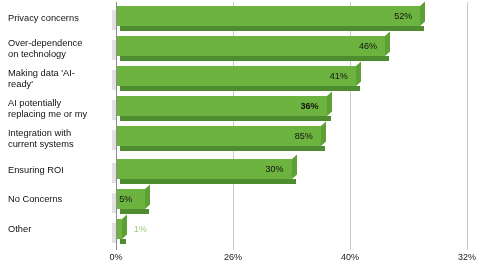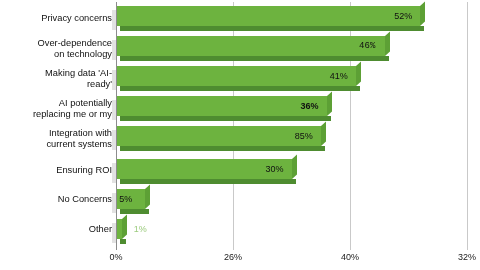--- a/index.html
+++ b/index.html
@@ -42,21 +42,20 @@
     color:#1a1a1a;
     transform:translateX(-50%);
     white-space:nowrap;
     letter-spacing:0px;
   }
 
   
   .cat-label{
     position:absolute;
     right:368px;            
-    text-align:right;
     font-size:9.3px;
     line-height:11.2px;
     color:#111111;
     width:104px;
     white-space:pre-line;
   }
 
   
   .bar-wrap{
     position:absolute;
@@ -138,21 +137,21 @@
     <div class="cat-label" style="top:224px;">Other</div>
 
     <div id="bars">
         <div class="bar-wrap" style="top: 6px; height: 20px; width: 312.2px;">
           <div class="bar-left"></div>
           <div class="bar-bottom" style="width: 304.2px; background: rgb(78, 140, 48);"></div>
           <div class="bar-cap" style="left: 304.2px; background: rgb(93, 160, 53); transform: skewY(-42deg); transform-origin: left top;"></div>
           <div class="bar-face" style="width: 304.2px; background: rgb(109, 179, 63);"></div>
           <div class="bar-label" style="left: 278.2px; color: rgb(17, 17, 17);">52%</div>
         </div>
-        <div class="bar-wrap" style="top: 36px; height: 20px; width: 277.1px; font-family: Liberation Mono, monospace;">
+        <div class="bar-wrap" style="top: 36px; height: 20px; width: 277.1px;">
           <div class="bar-left"></div>
           <div class="bar-bottom" style="width: 269.1px; background: rgb(78, 140, 48);"></div>
           <div class="bar-cap" style="left: 269.1px; background: rgb(93, 160, 53); transform: skewY(-42deg); transform-origin: left top;"></div>
           <div class="bar-face" style="width: 269.1px; background: rgb(109, 179, 63);"></div>
           <div class="bar-label" style="left: 243.1px; color: rgb(17, 17, 17);">46%</div>
         </div>
         <div class="bar-wrap" style="top: 66px; height: 20px; width: 247.85px;">
           <div class="bar-left"></div>
           <div class="bar-bottom" style="width: 239.85px; background: rgb(78, 140, 48);"></div>
           <div class="bar-cap" style="left: 239.85px; background: rgb(93, 160, 53); transform: skewY(-42deg); transform-origin: left top;"></div>

